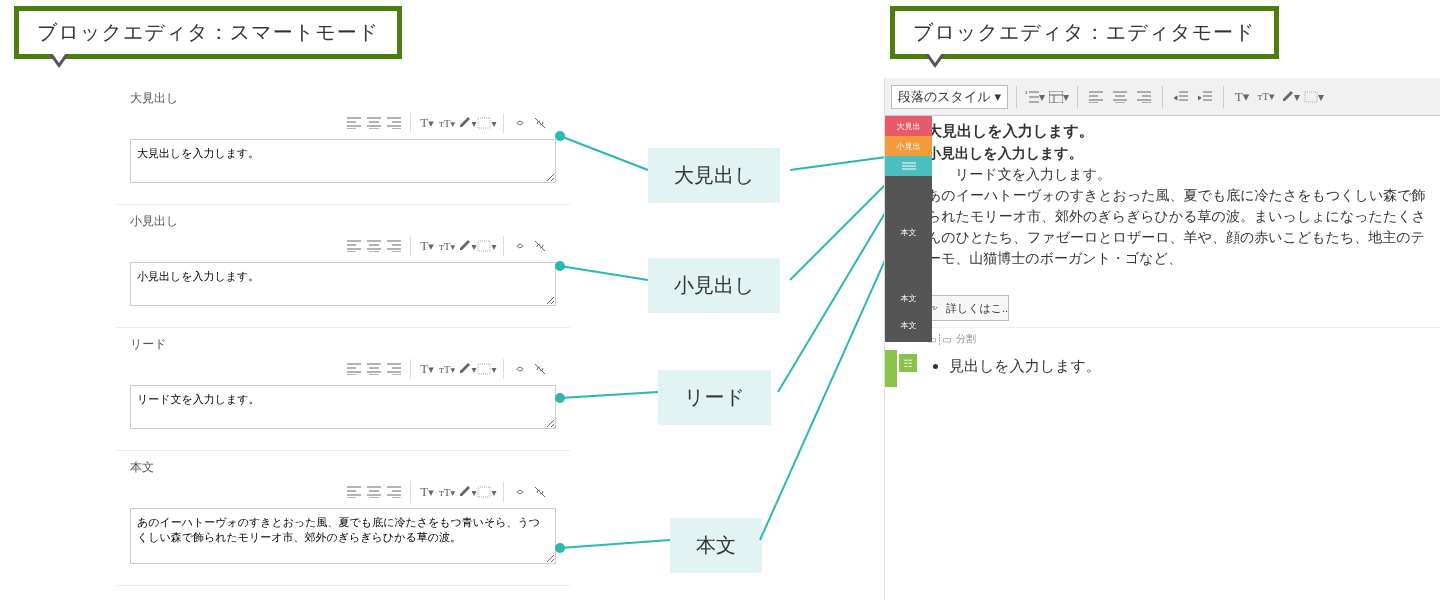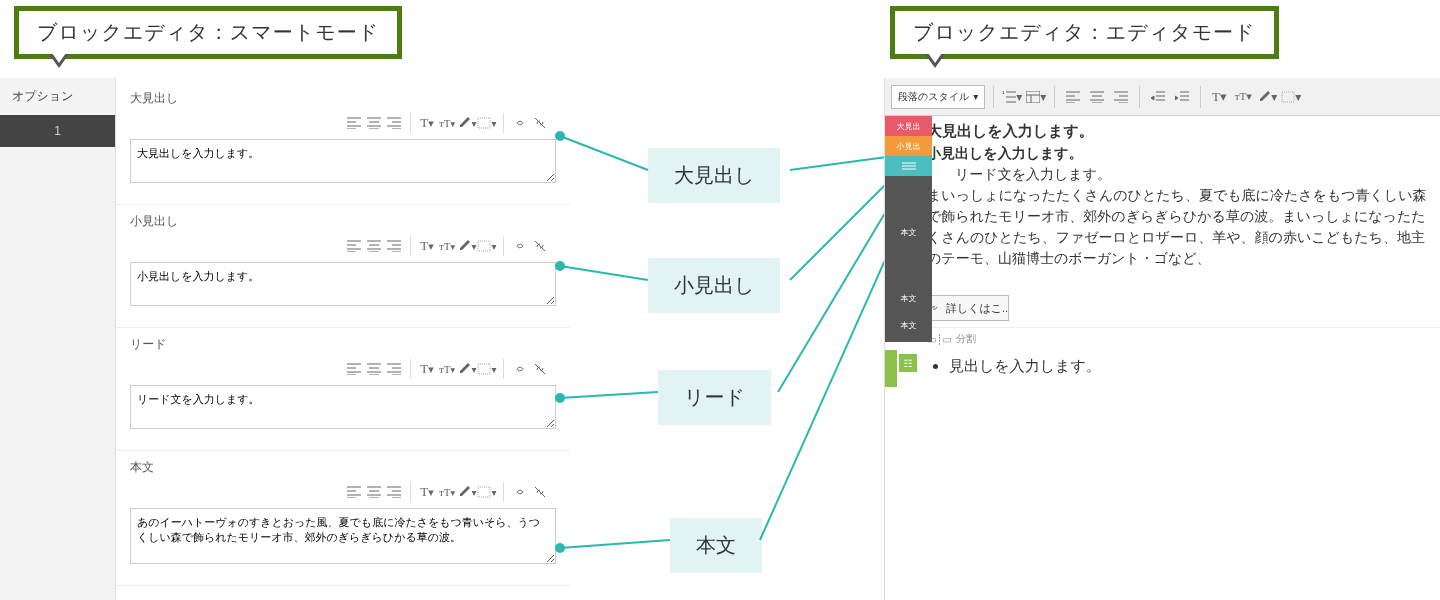--- a/index.html
+++ b/index.html
@@ -38,21 +38,21 @@
 .block textarea {
   width: 100%; height: 44px; border: 1px solid #ccc; resize: vertical;
   font-size: 11px; padding: 6px; font-family: inherit; line-height: 1.4;
 }
 .block.body-block textarea { height: 56px; }
 
 .clabel { position: absolute; background: #e1f3f2; padding: 14px 26px; font-size: 20px; font-weight: 500; }
 
 .right-panel { position: absolute; top: 78px; left: 884px; right: 0; bottom: 0; border-left: 1px solid #ddd; }
 .r-toolbar { height: 38px; background: #f1f1f1; border-bottom: 1px solid #ccc; display: flex; align-items: center; padding: 0 6px; gap: 4px; }
-.para-style { background: #fff; border: 1px solid #bbb; height: 24px; padding: 0 6px; font-size: 10px; display: flex; align-items: center; gap: 4px; }
+.para-style { background: #fff; border: 1px solid #bbb; height: 24px; padding: 0 6px; font-size: 13px; display: flex; align-items: center; gap: 4px; }
 .sep { width: 1px; height: 22px; background: #ccc; margin: 0 4px; }
 .r-body { position: relative; }
 .gutter { position: absolute; left: 0; top: 0; width: 47px; }
 .gtag { height: 20px; font-size: 8px; color: #fff; display: flex; align-items: center; justify-content: center; margin-bottom: 0; }
 .g-lg { background: #e85a6a; }
 .g-sm { background: #f39b3b; }
 .g-lead { background: #4bbfbf; }
 .g-body { background: #555; }
 .content { margin-left: 36px; padding: 4px 6px 6px 6px; font-size: 14px; line-height: 1.5; }
 .content .h-lg { font-weight: 700; font-size: 15px; }
@@ -72,24 +72,20 @@
 .dot { fill: #2bb8b0; }
 .cline { stroke: #2bb8b0; stroke-width: 2; fill: none; }
 </style>
 </head>
 <body>
 
 <div class="tag-box" style="left:14px; top:6px;">ブロックエディタ：スマートモード</div>
 <div class="tag-box" style="left:890px; top:6px;">ブロックエディタ：エディタモード</div>
 
 <div class="left-panel">
-  <div class="sidebar">
-    <div class="sidebar-header">オプション</div>
-    <div class="page-tab">1</div>
-  </div>
   <div class="blocks">
 
     <div class="block">
       <div class="block-label">大見出し</div>
       <div class="toolbar">
         <span class="tgrp">
           <span class="ticon">
               <svg width="14" height="12">
                 <path d="M0 1h14M0 5h9M0 9h14M0 12h9" stroke="#666"></path>
               </svg>
@@ -385,21 +381,21 @@
           </svg>
         </div>
       <div class="gtag g-body" style="height:112px">本文</div>
       <div class="gtag g-body" style="height:20px">本文</div>
       <div class="gtag g-body" style="height:34px">本文</div>
     </div>
     <div class="content">
       <div class="h-lg">大見出しを入力します。</div>
       <div class="h-sm">小見出しを入力します。</div>
       <div class="lead">　リード文を入力します。</div>
-      <div>まいっしょになったたくさんのひとたち、夏でも底に冷たさをもつ青くしい森で飾られたモリーオ市、郊外のぎらぎらひかる草の波。まいっしょになったたくさんのひとたち、ファゼーロとロザーロ、羊や、顔の赤いこどもたち、地主のテーモ、山猫博士のボーガント・ゴなど、</div>
+      <div>あのイーハトーヴォのすきとおった風、夏でも底に冷たさをもつくしい森で飾られたモリーオ市、郊外のぎらぎらひかる草の波。まいっしょになったたくさんのひとたち、ファゼーロとロザーロ、羊や、顔の赤いこどもたち、地主のテーモ、山猫博士のボーガント・ゴなど、</div>
       <div style="height:20px"></div>
       <div class="detail-btn">
         <span>
             <svg width="12" height="12">
               <path d="M3 7a3 3 0 014-2M9 5a3 3 0 01-4 2" stroke="#666" fill="none"></path>
             </svg>
           </span>
         <span>詳しくはこ..</span>
       </div>
     </div>

